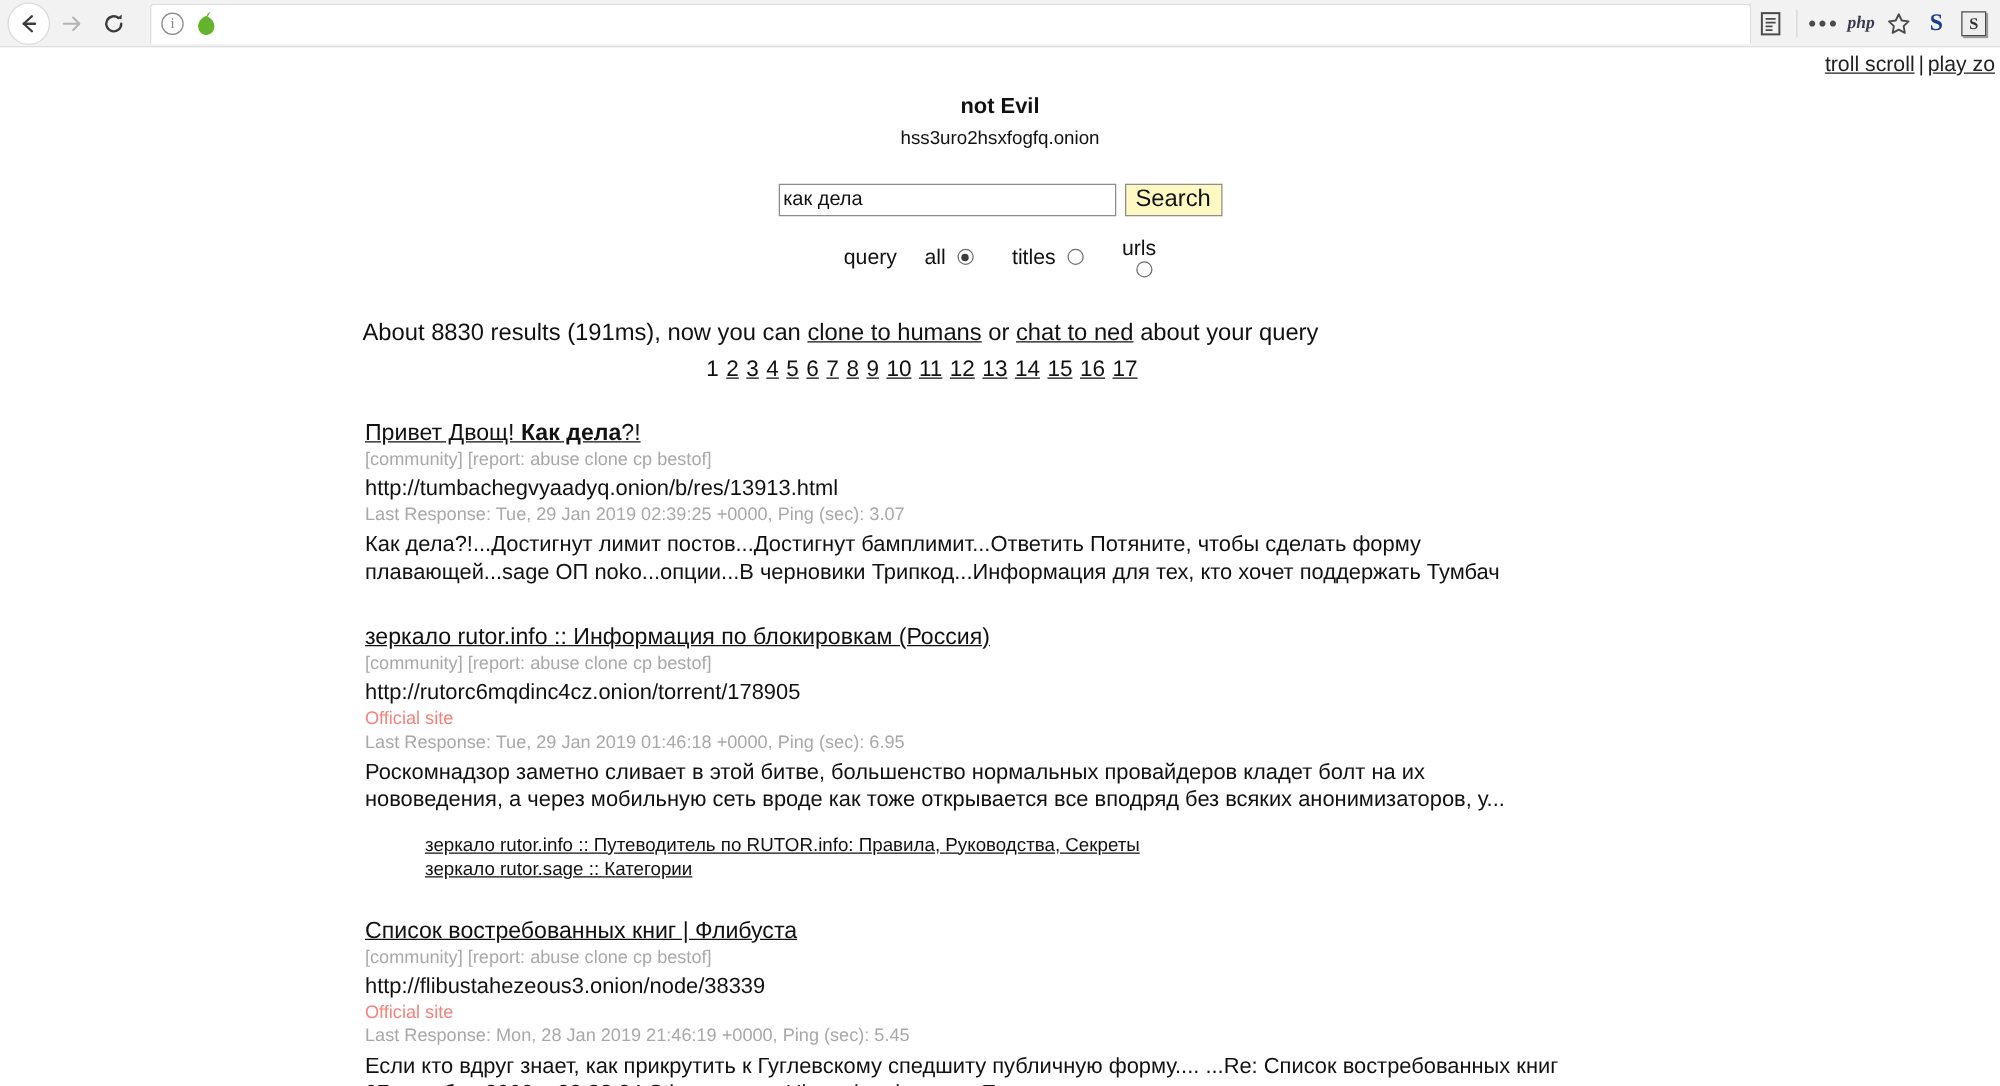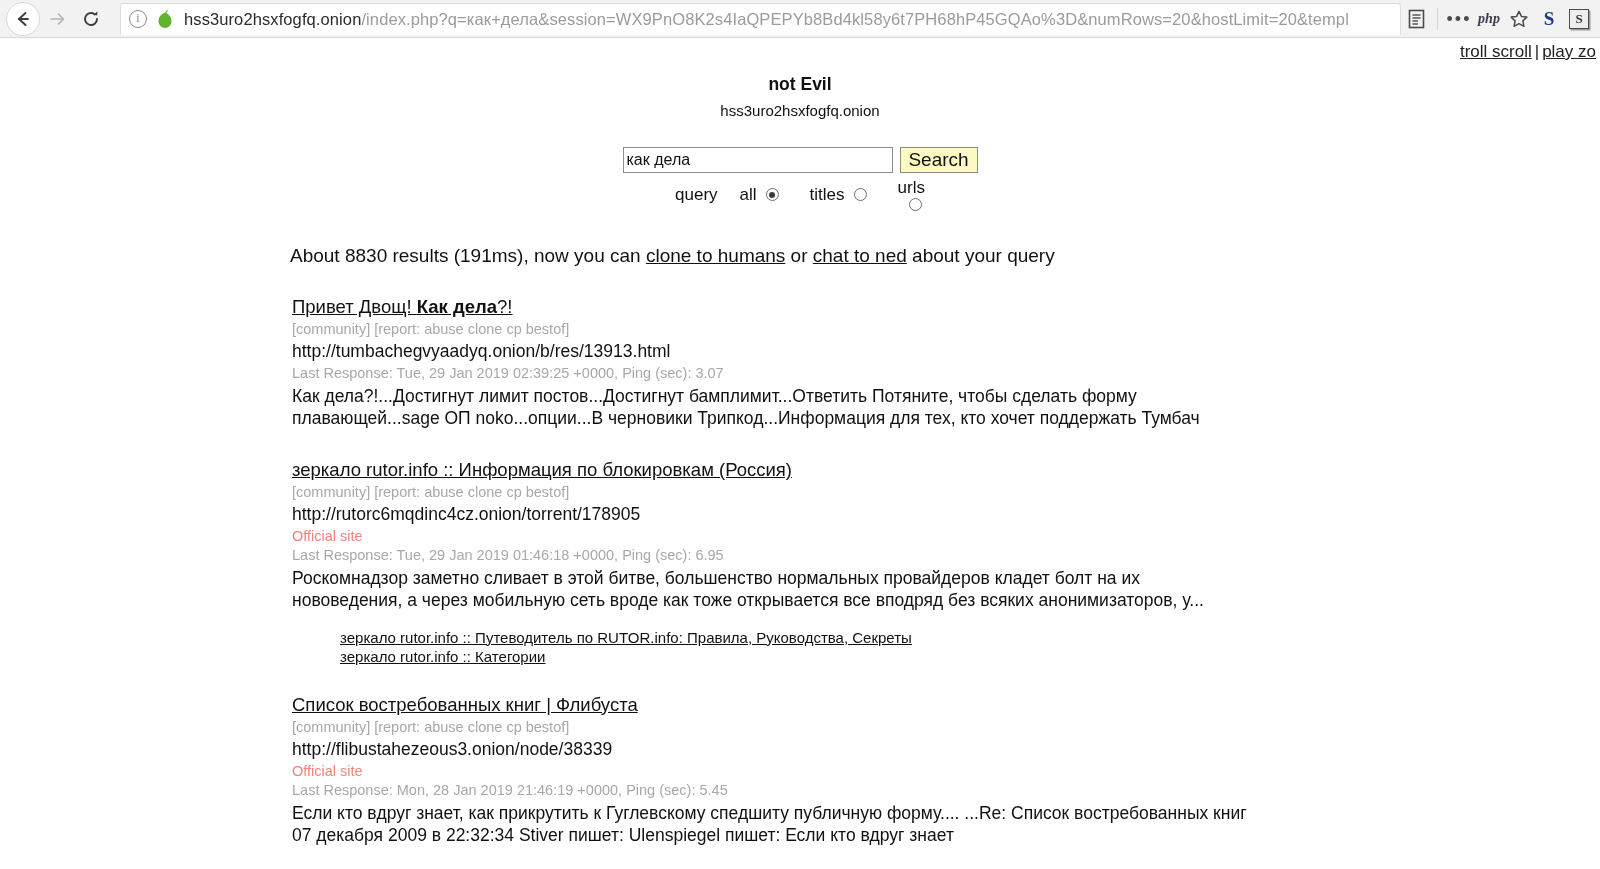--- a/index.html
+++ b/index.html
@@ -109,21 +109,21 @@
     padding: 1px 3px; color: #111; background: #fff;
     outline: none;
   }
   #search-button {
     margin-left: 7px; height: 26px; min-width: 78px;
     border: 1px solid #8c8c8c; background: #fef9c3;
     font-size: 19px; font-family: "Liberation Sans", sans-serif;
     color: #111; cursor: pointer;
   }
   #radio-row {
-    margin-top: 5px; font-size: 17px; color: #111;
+    margin-top: 16px; font-size: 17px; color: #111;
     display: flex; align-items: center; justify-content: center; gap: 13px;
   }
   #radio-row .lbl { margin: 0 9px 0 0; }
   #radio-row .grp { display: inline-flex; align-items: center; margin-right: 18px; }
   #radio-row .grp:last-child { margin-right: 0; flex-direction: column; }
   .radio {
     width: 13px; height: 13px; border: 1px solid #6e6e6e; border-radius: 50%;
     background: #fff; margin-left: 9px; position: relative; display: inline-block;
   }
   .radio.checked::after {
@@ -185,21 +185,20 @@
       <path d="M16.4 2.6 L16.2 6.4 L12.6 5.6 Z" fill="#3c3c3c"></path>
     </svg>
   </div>
 
   <div id="urlbar-wrap">
     <div id="info-icon">i</div>
     <svg id="onion-icon" viewBox="0 0 18 20">
       <path d="M9 3.5 C13.2 5.2 15.5 8.5 15.5 12 C15.5 16 12.5 19 9 19 C5.5 19 2.5 16 2.5 12 C2.5 8.5 4.8 5.2 9 3.5 Z" fill="#63b42c"></path>
       <path d="M9.3 4 C9.6 2.6 10.4 1.4 12 0.6 C11.6 2.2 11 3.2 10 4.2 Z" fill="#63b42c"></path>
     </svg>
-    <div id="url-text"><span class="host">hss3uro2hsxfogfq.onion</span><span class="path">/index.php?q=как+дела&amp;session=WX9PnO8K2s4IaQPEPYb8Bd4kl58y6t7PH68hP45GQAo%3D&amp;numRows=20&amp;hostLimit=20&amp;templ</span></div>
   </div>
 
   <div id="chrome-right">
     <div class="chrome-icon">
       <svg width="19" height="20" viewBox="0 0 19 20">
         <rect x="2.5" y="1.5" width="14" height="17" fill="none" stroke="#4b4b4b" stroke-width="1.6"></rect>
         <line x1="5.5" y1="6" x2="13.5" y2="6" stroke="#4b4b4b" stroke-width="1.4"></line>
         <line x1="5.5" y1="9" x2="13.5" y2="9" stroke="#4b4b4b" stroke-width="1.4"></line>
         <line x1="5.5" y1="12" x2="11" y2="12" stroke="#4b4b4b" stroke-width="1.4"></line>
         <line x1="5.5" y1="15" x2="11" y2="15" stroke="#4b4b4b" stroke-width="1.4"></line>
@@ -256,39 +255,42 @@
         <span>urls</span>
         <span class="radio"></span>
       </span>
     </div>
   </div>
 
   <div id="results-wrap">
 
     <div id="results-meta"><span>About 8830 results (191ms), now you can </span><a href="#">clone to humans</a><span> or </span><a href="#">chat to ned</a><span> about your query</span></div>
 
+    <div id="pagination">
+      <span class="cur">1</span><a href="#">2</a><a href="#">3</a><a href="#">4</a><a href="#">5</a><a href="#">6</a><a href="#">7</a><a href="#">8</a><a href="#">9</a><a href="#">10</a><a href="#">11</a><a href="#">12</a><a href="#">13</a><a href="#">14</a><a href="#">15</a><a href="#">16</a><a href="#">17</a>
+    </div>
 
     <div class="result">
       <a class="result-title" href="#"><span>Привет Двощ! </span><b>Как дела</b><span>?!</span></a>
       <div class="result-tags">[community] [report: abuse clone cp bestof]</div>
       <div class="result-url">http://tumbachegvyaadyq.onion/b/res/13913.html</div>
       <div class="result-response">Last Response: Tue, 29 Jan 2019 02:39:25 +0000, Ping (sec): 3.07</div>
       <div class="result-snippet">Как дела?!...Достигнут лимит постов...Достигнут бамплимит...Ответить Потяните, чтобы сделать форму плавающей...sage ОП noko...опции...В черновики Трипкод...Информация для тех, кто хочет поддержать Тумбач</div>
     </div>
 
     <div class="result">
       <a class="result-title" href="#"><span>зеркало rutor.info :: Информация по блокировкам (Россия)</span></a>
       <div class="result-tags">[community] [report: abuse clone cp bestof]</div>
       <div class="result-url">http://rutorc6mqdinc4cz.onion/torrent/178905</div>
       <div class="result-official">Official site</div>
       <div class="result-response">Last Response: Tue, 29 Jan 2019 01:46:18 +0000, Ping (sec): 6.95</div>
       <div class="result-snippet">Роскомнадзор заметно сливает в этой битве, большенство нормальных провайдеров кладет болт на их нововедения, а через мобильную сеть вроде как тоже открывается все вподряд без всяких анонимизаторов, у...</div>
       <div class="sublinks">
         <a class="sublink" href="#">зеркало rutor.info :: Путеводитель по RUTOR.info: Правила, Руководства, Секреты</a>
-        <a class="sublink" href="#">зеркало rutor.info :: Категории</a>
+        <a class="sublink" href="#">зеркало rutor.sage :: Категории</a>
       </div>
     </div>
 
     <div class="result">
       <a class="result-title" href="#"><span>Список востребованных книг | Флибуста</span></a>
       <div class="result-tags">[community] [report: abuse clone cp bestof]</div>
       <div class="result-url">http://flibustahezeous3.onion/node/38339</div>
       <div class="result-official">Official site</div>
       <div class="result-response">Last Response: Mon, 28 Jan 2019 21:46:19 +0000, Ping (sec): 5.45</div>
       <div class="result-snippet">Если кто вдруг знает, как прикрутить к Гуглевскому спедшиту публичную форму.... ...Re: Список востребованных книг  07 декабря 2009  в 22:32:34 Stiver пишет:   Ulenspiegel пишет:   Если кто вдруг знает</div>

